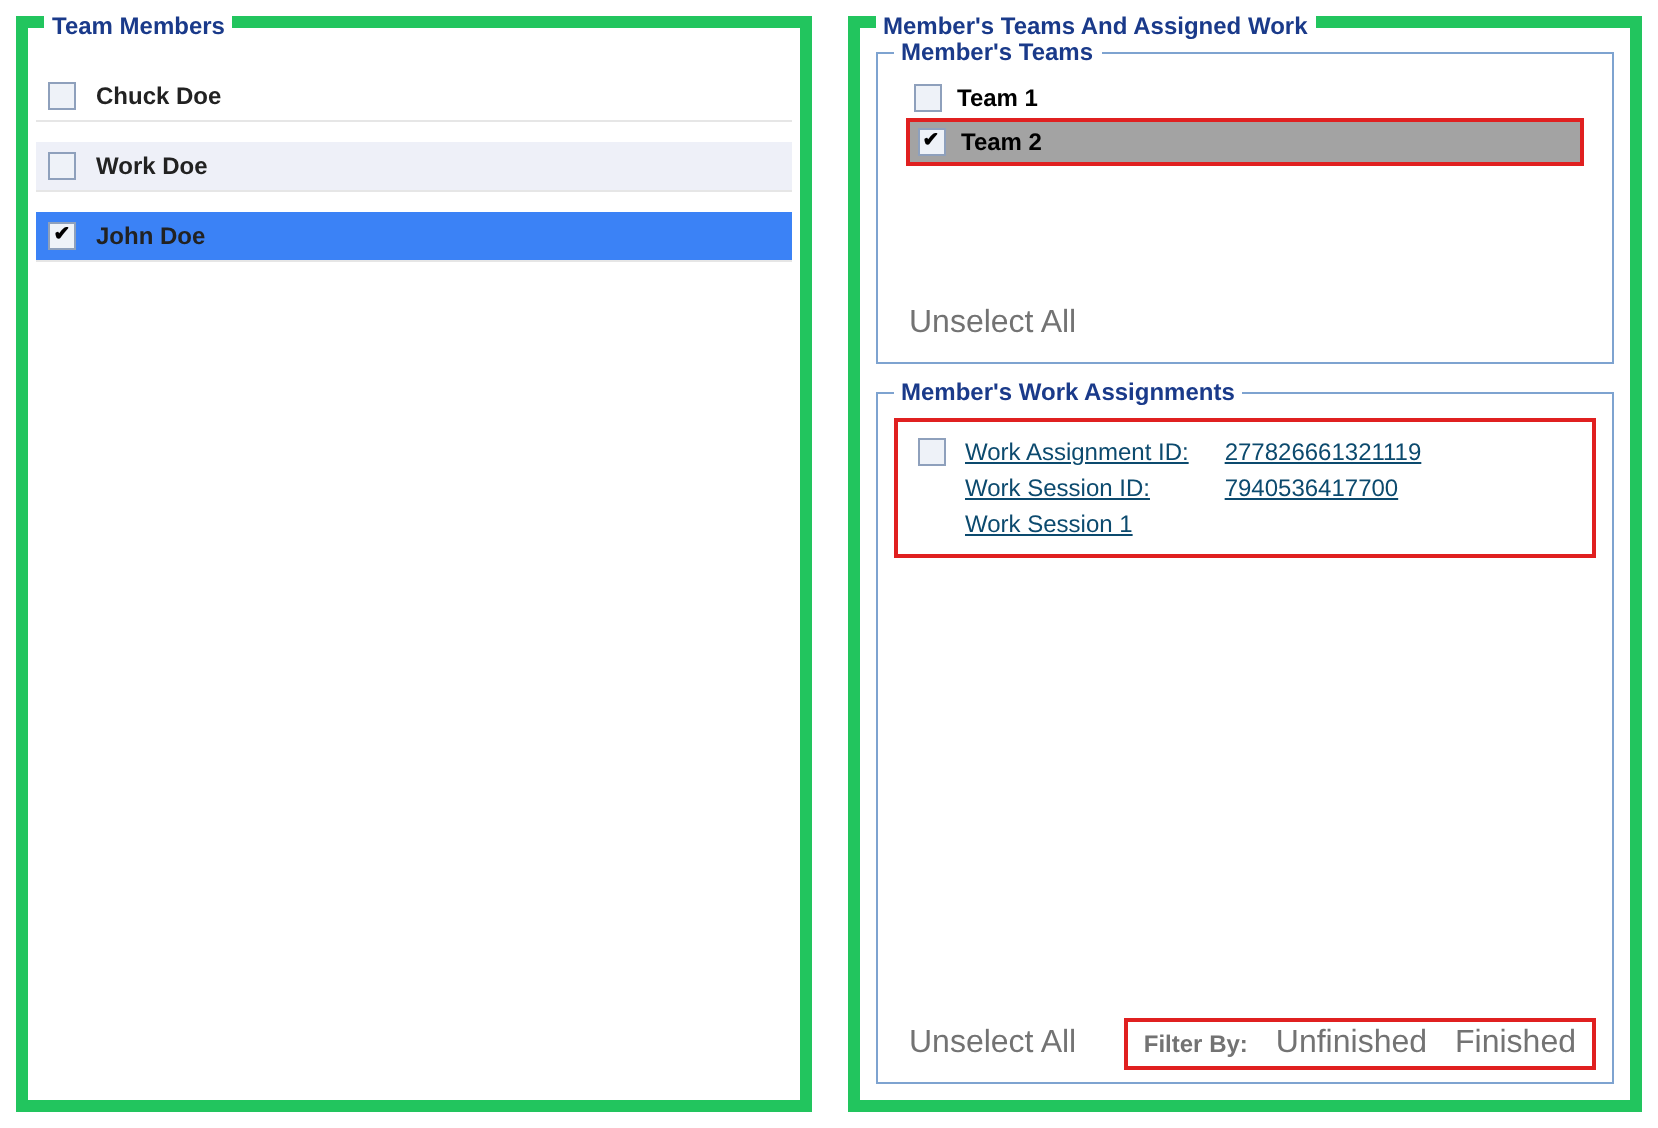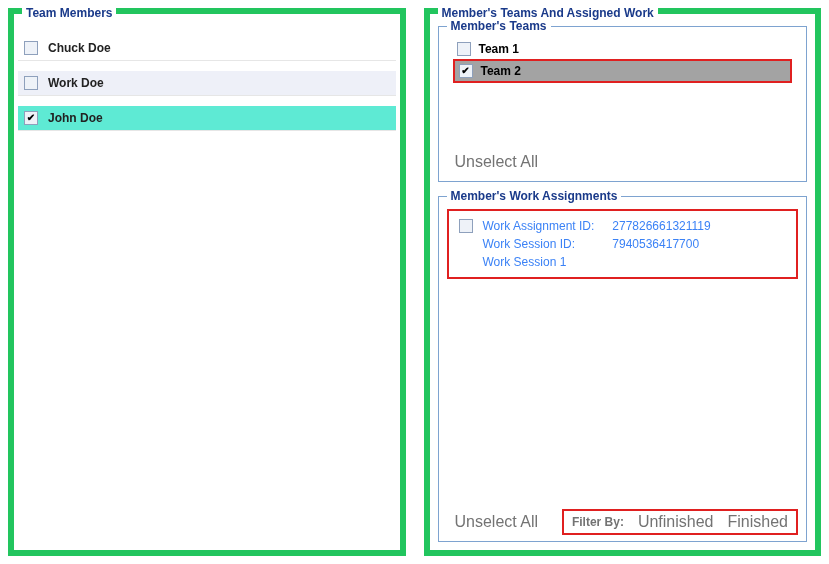--- a/index.html
+++ b/index.html
@@ -49,21 +49,21 @@
       align-items: center;
       gap: 10px;
       padding: 5px 6px;
       font-weight: bold;
       color: #222;
       border-bottom: 1px solid #e6e6e6;
       margin-top: 10px;
     }
     .list-row:nth-child(odd) { background: #ffffff; }
     .list-row:nth-child(even) { background: #eef0f8; }
-    .list-row.selected { background: #5eead4; align-items: center; }
+    .list-row.selected { background: #3b82f6; align-items: center; }
     .checkbox {
       width: 14px;
       height: 14px;
       border: 1px solid #8ea0bc;
       background: #eef2f8;
       display: inline-flex;
       align-items: center;
       justify-content: center;
       font-size: 10px;
       color: #000;
@@ -107,21 +107,21 @@
       margin-top: auto;
       display: flex;
       align-items: center;
     }
     .work-assignment {
       display: flex;
       gap: 10px;
       padding: 8px 10px;
       margin-top: 4px;
     }
-    .wa-details { display: grid; grid-template-columns: auto auto; column-gap: 18px; row-gap: 4px; color: #3b82f6;}
+    .wa-details { display: grid; grid-template-columns: auto auto; column-gap: 18px; row-gap: 4px; color: #0c4a6e; text-decoration: underline;}
     .wa-key { }
     .wa-val { }
     .filter-box {
       border: 2px solid #e02020;
       display: flex;
       align-items: center;
       gap: 14px;
       padding: 2px 8px;
       margin-left: auto;
     }

